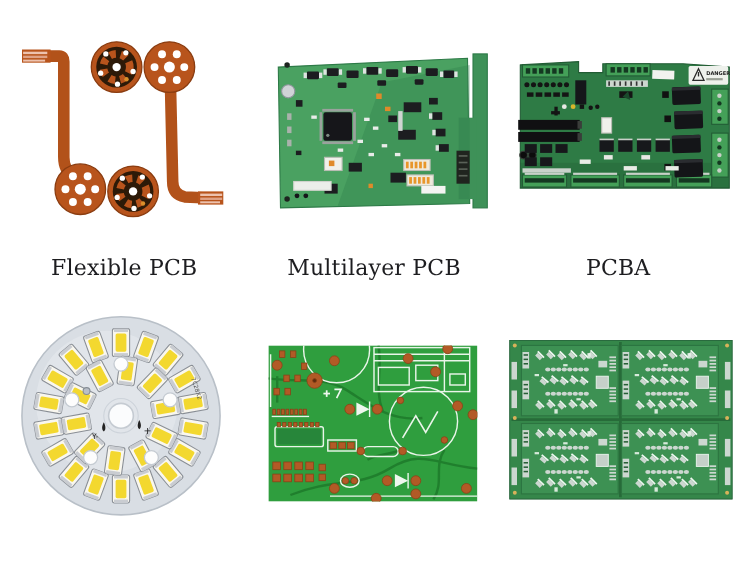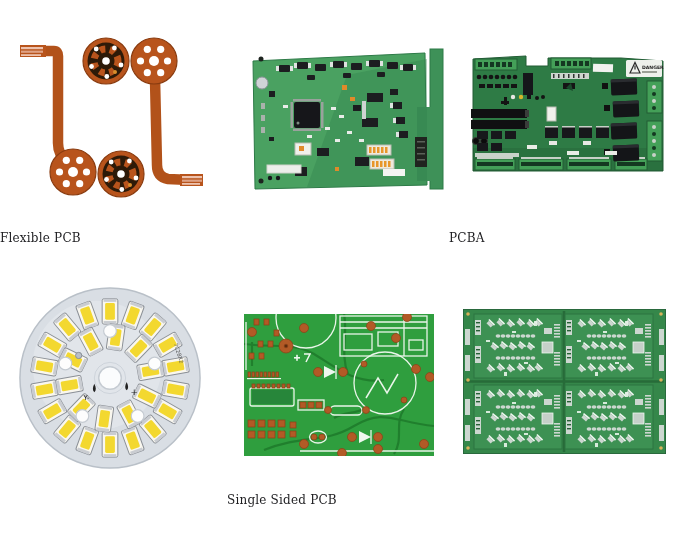--- a/index.html
+++ b/index.html
@@ -1,19 +1,19 @@
 <!DOCTYPE html>
 <html><head>
 <meta charset="utf-8">
 <style>
   html,body{margin:0;padding:0;background:#ffffff;}
   body{width:680px;height:533px;overflow:hidden;font-family:"DejaVu Serif","Liberation Serif",serif;}
   .sheet{position:relative;width:680px;height:533px;background:#fff;}
   .photo{position:absolute;}
-  .caption{position:absolute;width:226px;text-align:left;font-size:12px;color:#1d1d20;letter-spacing:.2px;}
+  .caption{position:absolute;width:226px;text-align:center;font-size:20px;color:#1d1d20;letter-spacing:.2px;}
   .cap-r1{top:231px;}
   .cap-r2{top:493px;}
   .c1{left:0;} .c2{left:227px;} .c3{left:449px;}
   svg{display:block;}
   text{font-family:"DejaVu Sans","Liberation Sans",sans-serif;}
 </style>
 </head>
 <body>
 
 <div class="sheet">
@@ -582,16 +582,16 @@
           <rect x="2" y="116" width="5" height="16"></rect>
         <rect x="196" y="20" width="5" height="16"></rect>
           <rect x="196" y="46" width="5" height="16"></rect>
         <rect x="196" y="90" width="5" height="16"></rect>
           <rect x="196" y="116" width="5" height="16"></rect>
       </g>
     </svg>
   </div>
 
   <div class="caption cap-r1 c1">Flexible PCB</div>
+  <div class="caption cap-r1 c2">Multilayer PCB</div>
   <div class="caption cap-r1 c3">PCBA</div>
-  <div class="caption cap-r2 c2">Single Sided PCB</div>
 
 </div>
 
 </body></html>

